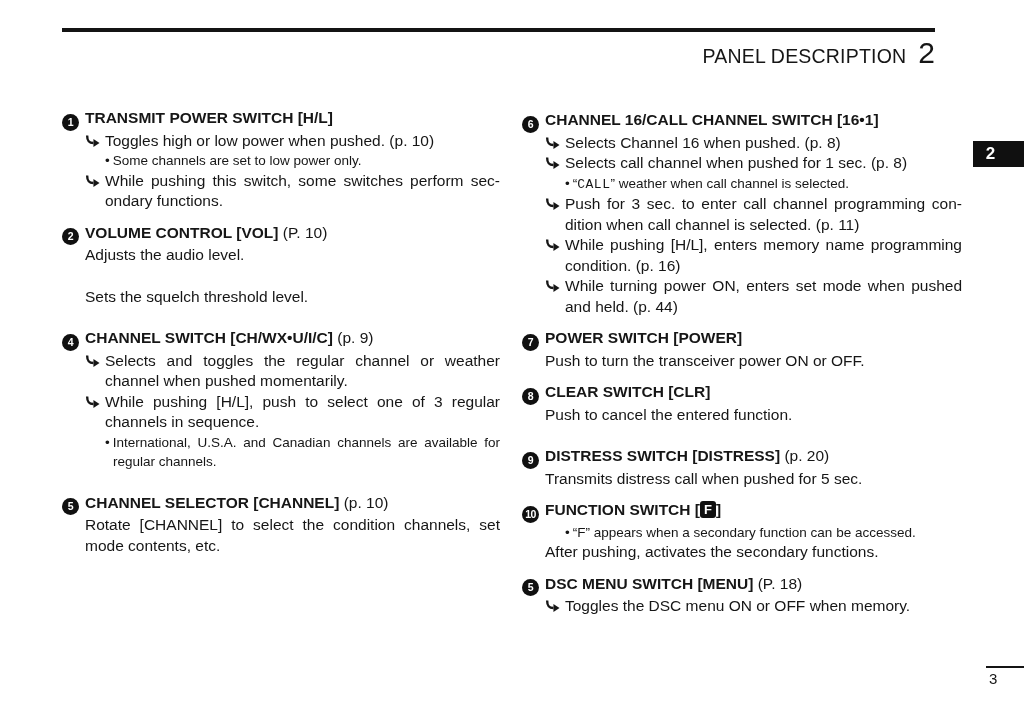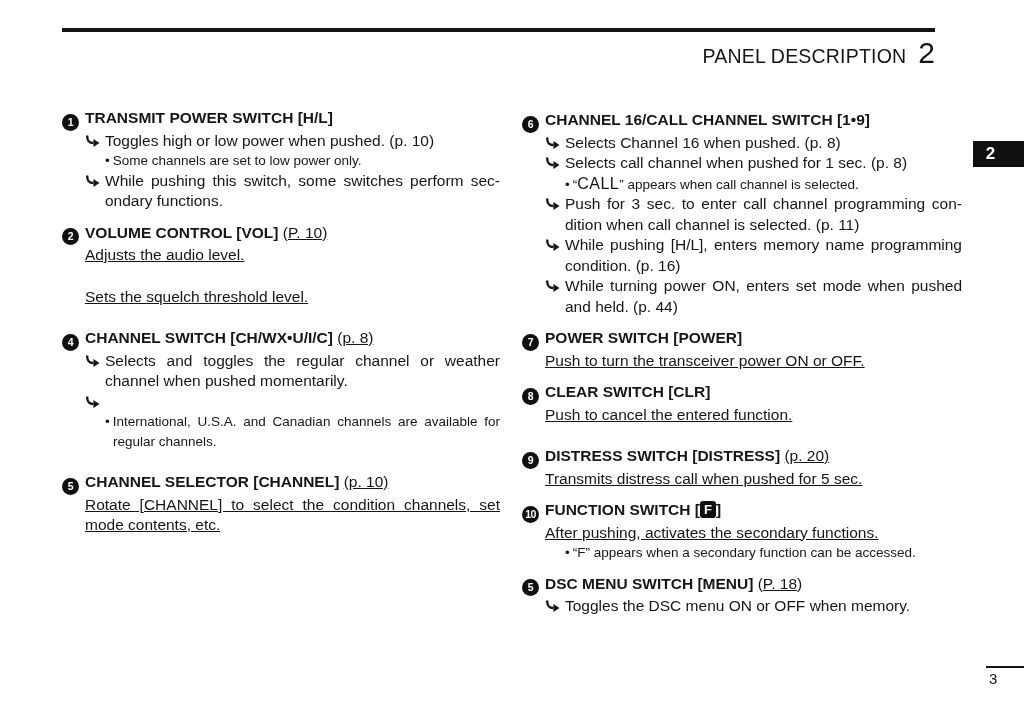--- a/index.html
+++ b/index.html
@@ -90,26 +90,25 @@
     color: #ffffff;
     font-size: 10.5px;
     font-weight: bold;
     letter-spacing: -0.5px;
     text-align: center;
     line-height: 17px;
     text-indent: 0;
     vertical-align: -2.5px;
     margin-right: 6px;
   }
-  .pageref { font-weight: normal; text-decoration: underline; }
+  .pageref { font-weight: normal; }
 
   .line.plain {
     padding-left: 23px;
     text-align: justify;
-    text-decoration: underline;
   }
   .line.arrow {
     padding-left: 43px;
     text-indent: -20px;
     text-align: justify;
   }
   .arrow-icon {
     display: inline-block;
     width: 15px;
     margin-right: 5px;
@@ -123,22 +122,22 @@
     padding-left: 51px;
     text-indent: -8px;
     text-align: justify;
   }
   .line.note::before {
     content: "\2022";
     margin-right: 3px;
   }
 
   .lcd {
-    font-family: Liberation Sans, sans-serif;
-    font-size: 16px;
+    font-family: Liberation Mono, monospace;
+    font-size: 13px;
     letter-spacing: 0.5px;
     font-weight: normal;
   }
   .fkey {
     display: inline-block;
     background: #101010;
     color: #ffffff;
     font-weight: bold;
     font-size: 13px;
     line-height: 15px;
@@ -187,57 +186,57 @@
       </div>
       <div class="line plain"><span>Adjusts the audio level.</span></div>
     </div>
 
     <div class="item gap-lg">
       <div class="line plain"><span>Sets the squelch threshold level.</span></div>
     </div>
 
     <div class="item gap-lg">
       <div class="item-heading">
-        <span class="num">4</span><span>CHANNEL SWITCH [CH/WX•U/I/C]</span> <span class="pageref">(p. 8)</span>
+        <span class="num">4</span><span>CHANNEL SWITCH [CH/WX•U/I/C]</span> <span class="pageref">(p. 9)</span>
       </div>
       <div class="line arrow"><span class="arrow-icon"><svg width="15" height="12" viewBox="0 0 16 13">
               <path d="M2.2,0.5 C2.2,6.2 4,8.7 9,8.7" fill="none" stroke="#161616" stroke-width="2.6"></path>
               <polygon points="9,4.4 15.6,8.7 9,13" fill="#161616"></polygon>
             </svg></span><span>Selects and toggles the regular channel or weather channel when pushed momentarily.</span></div>
       <div class="line arrow"><span class="arrow-icon"><svg width="15" height="12" viewBox="0 0 16 13">
               <path d="M2.2,0.5 C2.2,6.2 4,8.7 9,8.7" fill="none" stroke="#161616" stroke-width="2.6"></path>
               <polygon points="9,4.4 15.6,8.7 9,13" fill="#161616"></polygon>
-            </svg></span></div>
+            </svg></span><span>While pushing [H/L], push to select one of 3 regular channels in sequence.</span></div>
       <div class="line note"><span>International, U.S.A. and Canadian channels are available for regular channels.</span></div>
     </div>
 
     <div class="item">
       <div class="item-heading">
         <span class="num">5</span><span>CHANNEL SELECTOR [CHANNEL]</span> <span class="pageref">(p. 10)</span>
       </div>
       <div class="line plain"><span>Rotate [CHANNEL] to select the condition channels, set mode contents, etc.</span></div>
     </div>
 
   </div>
 
   <div class="col col-right">
 
     <div class="item">
       <div class="item-heading">
-        <span class="num">6</span><span>CHANNEL 16/CALL CHANNEL SWITCH [1•9]</span>
+        <span class="num">6</span><span>CHANNEL 16/CALL CHANNEL SWITCH [16•1]</span>
       </div>
       <div class="line arrow"><span class="arrow-icon"><svg width="15" height="12" viewBox="0 0 16 13">
               <path d="M2.2,0.5 C2.2,6.2 4,8.7 9,8.7" fill="none" stroke="#161616" stroke-width="2.6"></path>
               <polygon points="9,4.4 15.6,8.7 9,13" fill="#161616"></polygon>
             </svg></span><span>Selects Channel 16 when pushed. (p. 8)</span></div>
       <div class="line arrow"><span class="arrow-icon"><svg width="15" height="12" viewBox="0 0 16 13">
               <path d="M2.2,0.5 C2.2,6.2 4,8.7 9,8.7" fill="none" stroke="#161616" stroke-width="2.6"></path>
               <polygon points="9,4.4 15.6,8.7 9,13" fill="#161616"></polygon>
             </svg></span><span>Selects call channel when pushed for 1 sec. (p. 8)</span></div>
-      <div class="line note"><span>“</span><span class="lcd">CALL</span><span>” appears when call channel is selected.</span></div>
+      <div class="line note"><span>“</span><span class="lcd">CALL</span><span>” weather when call channel is selected.</span></div>
       <div class="line arrow"><span class="arrow-icon"><svg width="15" height="12" viewBox="0 0 16 13">
               <path d="M2.2,0.5 C2.2,6.2 4,8.7 9,8.7" fill="none" stroke="#161616" stroke-width="2.6"></path>
               <polygon points="9,4.4 15.6,8.7 9,13" fill="#161616"></polygon>
             </svg></span><span>Push for 3 sec. to enter call channel programming con­dition when call channel is selected. (p. 11)</span></div>
       <div class="line arrow"><span class="arrow-icon"><svg width="15" height="12" viewBox="0 0 16 13">
               <path d="M2.2,0.5 C2.2,6.2 4,8.7 9,8.7" fill="none" stroke="#161616" stroke-width="2.6"></path>
               <polygon points="9,4.4 15.6,8.7 9,13" fill="#161616"></polygon>
             </svg></span><span>While pushing [H/L], enters memory name programming condition. (p. 16)</span></div>
       <div class="line arrow"><span class="arrow-icon"><svg width="15" height="12" viewBox="0 0 16 13">
               <path d="M2.2,0.5 C2.2,6.2 4,8.7 9,8.7" fill="none" stroke="#161616" stroke-width="2.6"></path>
@@ -263,22 +262,22 @@
       <div class="item-heading">
         <span class="num">9</span><span>DISTRESS SWITCH [DISTRESS]</span> <span class="pageref">(p. 20)</span>
       </div>
       <div class="line plain"><span>Transmits distress call when pushed for 5 sec.</span></div>
     </div>
 
     <div class="item">
       <div class="item-heading">
         <span class="num">10</span><span>FUNCTION SWITCH [</span><span class="fkey">F</span><span>]</span>
       </div>
+      <div class="line note"><span>“F” appears when a secondary function can be accessed.</span></div>
       <div class="line plain"><span>After pushing, activates the secondary functions.</span></div>
-      <div class="line note"><span>“F” appears when a secondary function can be accessed.</span></div>
     </div>
 
     <div class="item">
       <div class="item-heading">
         <span class="num">5</span><span>DSC MENU SWITCH [MENU]</span> <span class="pageref">(P. 18)</span>
       </div>
       <div class="line arrow"><span class="arrow-icon"><svg width="15" height="12" viewBox="0 0 16 13">
               <path d="M2.2,0.5 C2.2,6.2 4,8.7 9,8.7" fill="none" stroke="#161616" stroke-width="2.6"></path>
               <polygon points="9,4.4 15.6,8.7 9,13" fill="#161616"></polygon>
             </svg></span><span>Toggles the DSC menu ON or OFF when memory.</span></div>

